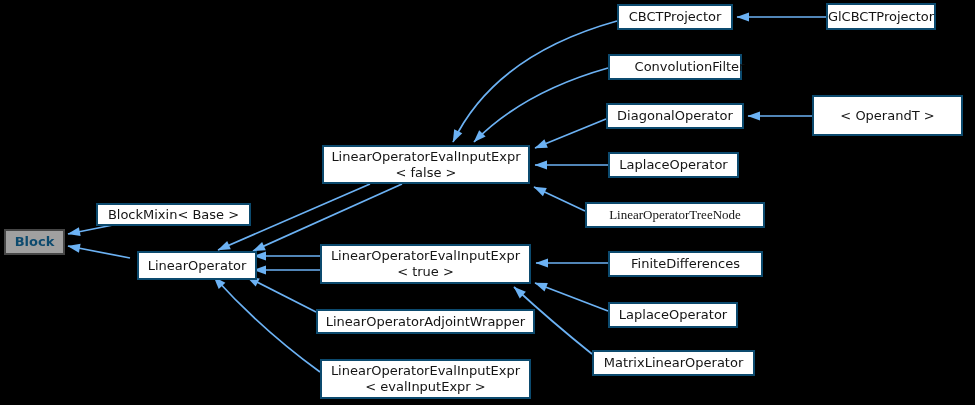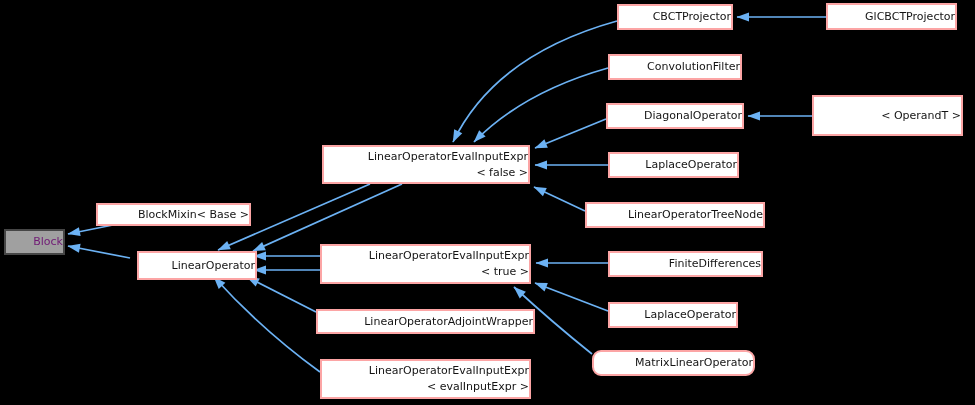--- a/index.html
+++ b/index.html
@@ -20,37 +20,38 @@
     position: absolute;
     left: 0;
     top: 0;
     width: 975px;
     height: 405px;
   }
   .node {
     position: absolute;
     box-sizing: border-box;
     background: #ffffff;
-    border: 2px solid #fca5a5;
+    border: 2px solid #0c4a6e;
     color: #141414;
     display: flex;
     flex-direction: column;
-    align-items: flex-end;
+    align-items: center;
     justify-content: center;
-    font-size: 11px;
+    font-size: 13px;
     line-height: 16px;
     white-space: nowrap;
     text-align: center;
     cursor: pointer;
   }
   .node.highlight {
     background: #a0a0a0;
     border-color: #464646;
-    color: #701a75;
+    color: #0c4a6e;
     cursor: default;
+    font-weight: bold;
   }
   .node .label-line {
     pointer-events: none;
   }
   path.edge {
     fill: none;
     stroke-width: 1.7px;
   }
 </style>
 </head>
@@ -114,31 +115,31 @@
     </div>
     <div class="node" style="left: 608px; top: 54px; width: 134px; height: 26px; padding-left: 29px;">
       <div class="label-line">ConvolutionFilter</div>
     </div>
     <div class="node" style="left: 606px; top: 103px; width: 138px; height: 26px;">
       <div class="label-line">DiagonalOperator</div>
     </div>
     <div class="node" style="left: 608px; top: 152px; width: 131px; height: 26px;">
       <div class="label-line">LaplaceOperator</div>
     </div>
-    <div class="node" style="left: 585px; top: 202px; width: 180px; height: 26px;">
+    <div class="node" style="left: 585px; top: 202px; width: 180px; height: 26px; font-family: Liberation Serif, serif;">
       <div class="label-line">LinearOperatorTreeNode</div>
     </div>
     <div class="node" style="left: 608px; top: 251px; width: 155px; height: 26px;">
       <div class="label-line">FiniteDifferences</div>
     </div>
     <div class="node" style="left: 608px; top: 302px; width: 130px; height: 26px;">
       <div class="label-line">LaplaceOperator</div>
     </div>
-    <div class="node" style="left: 592px; top: 350px; width: 163px; height: 26px; border-radius: 9px;">
+    <div class="node" style="left: 592px; top: 350px; width: 163px; height: 26px;">
       <div class="label-line">MatrixLinearOperator</div>
     </div>
-    <div class="node" style="left: 826px; top: 3px; width: 131px; height: 27px;">
+    <div class="node" style="left: 826px; top: 3px; width: 110px; height: 27px;">
       <div class="label-line">GlCBCTProjector</div>
     </div>
     <div class="node" style="left: 812px; top: 95px; width: 151px; height: 41px;">
       <div class="label-line">&lt; OperandT &gt;</div>
     </div>
   </div>
 
 </body></html>

